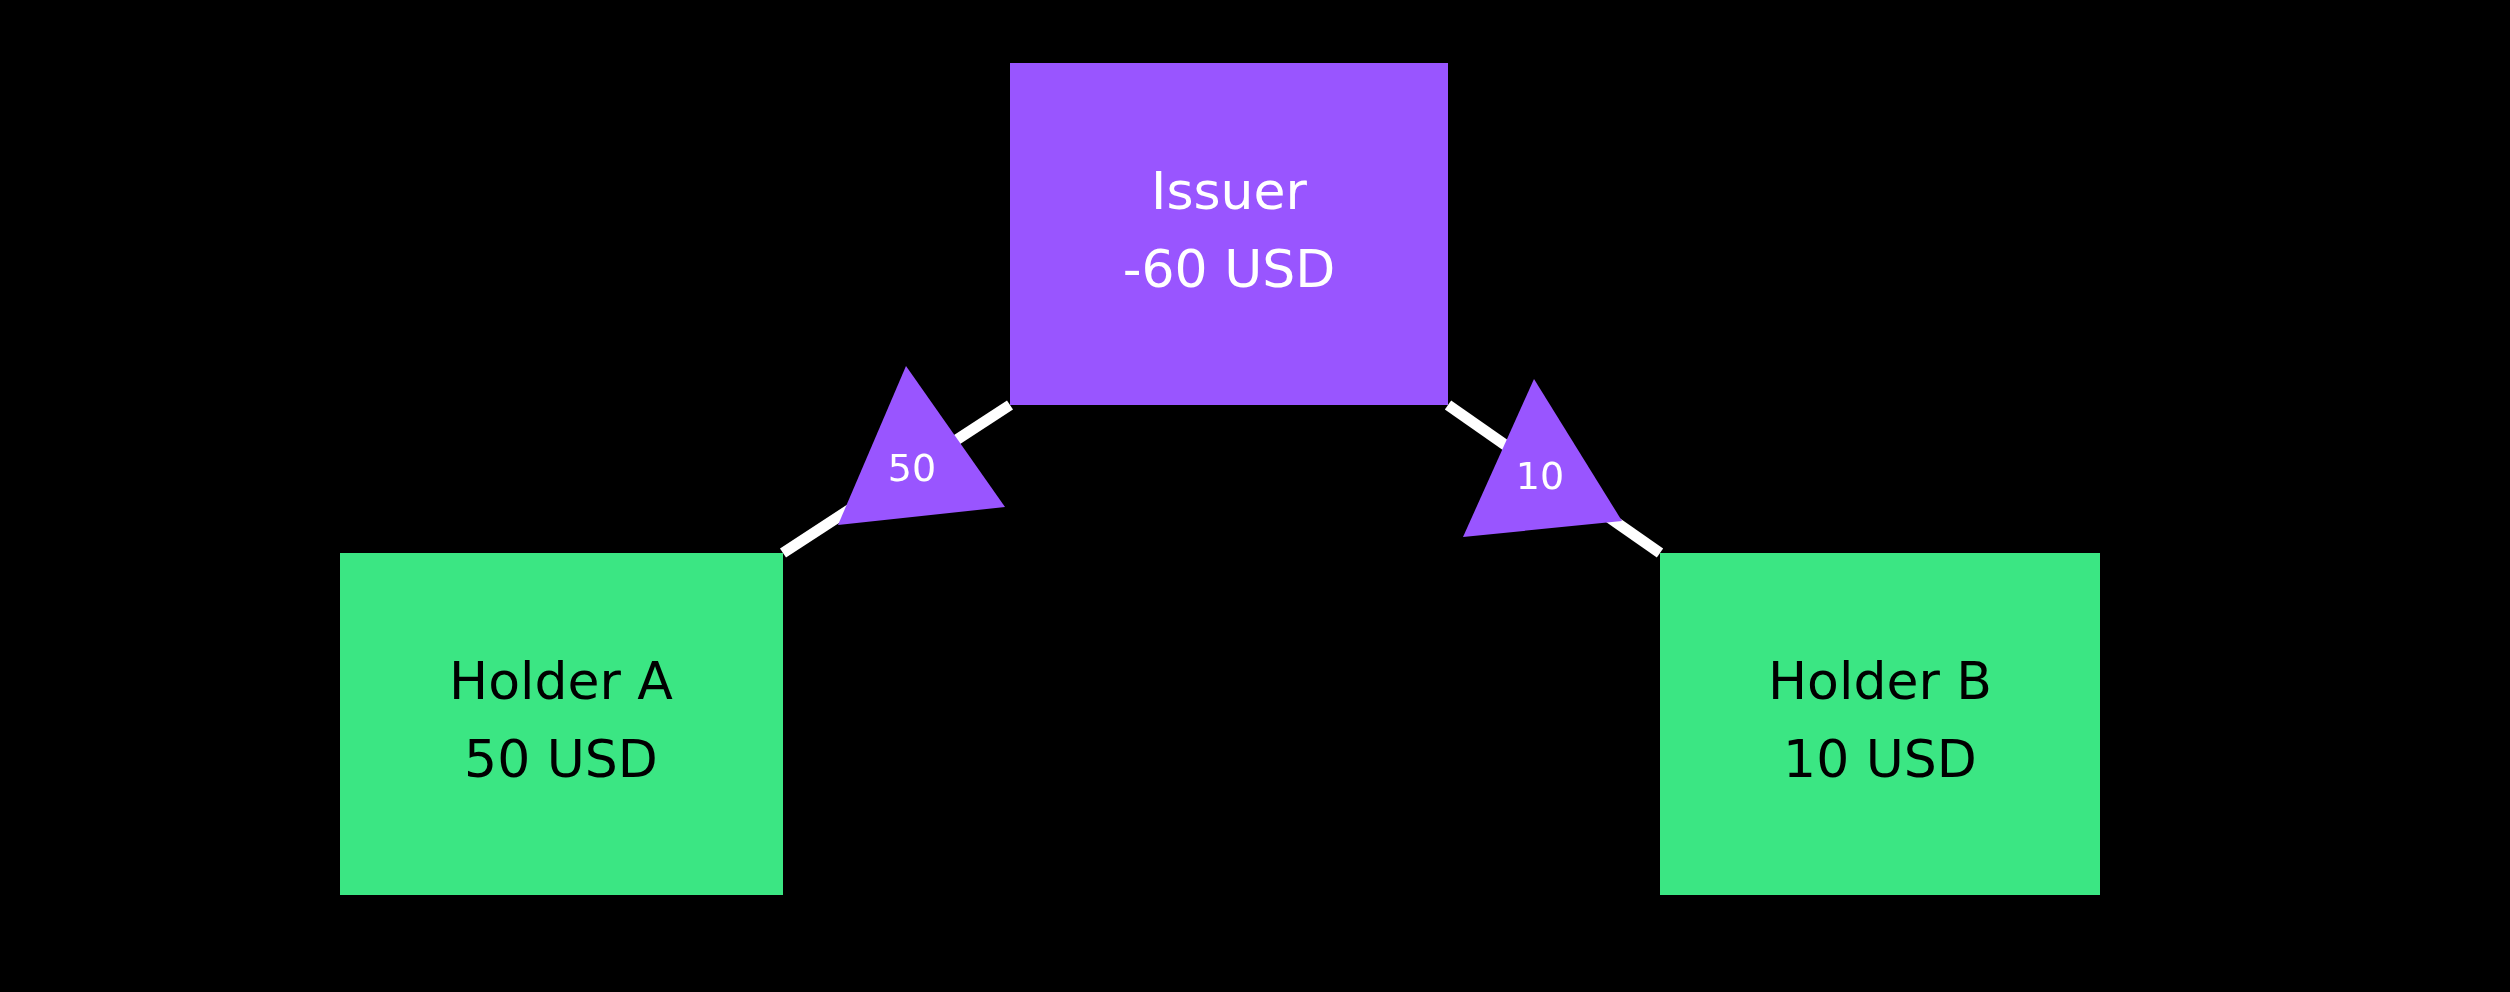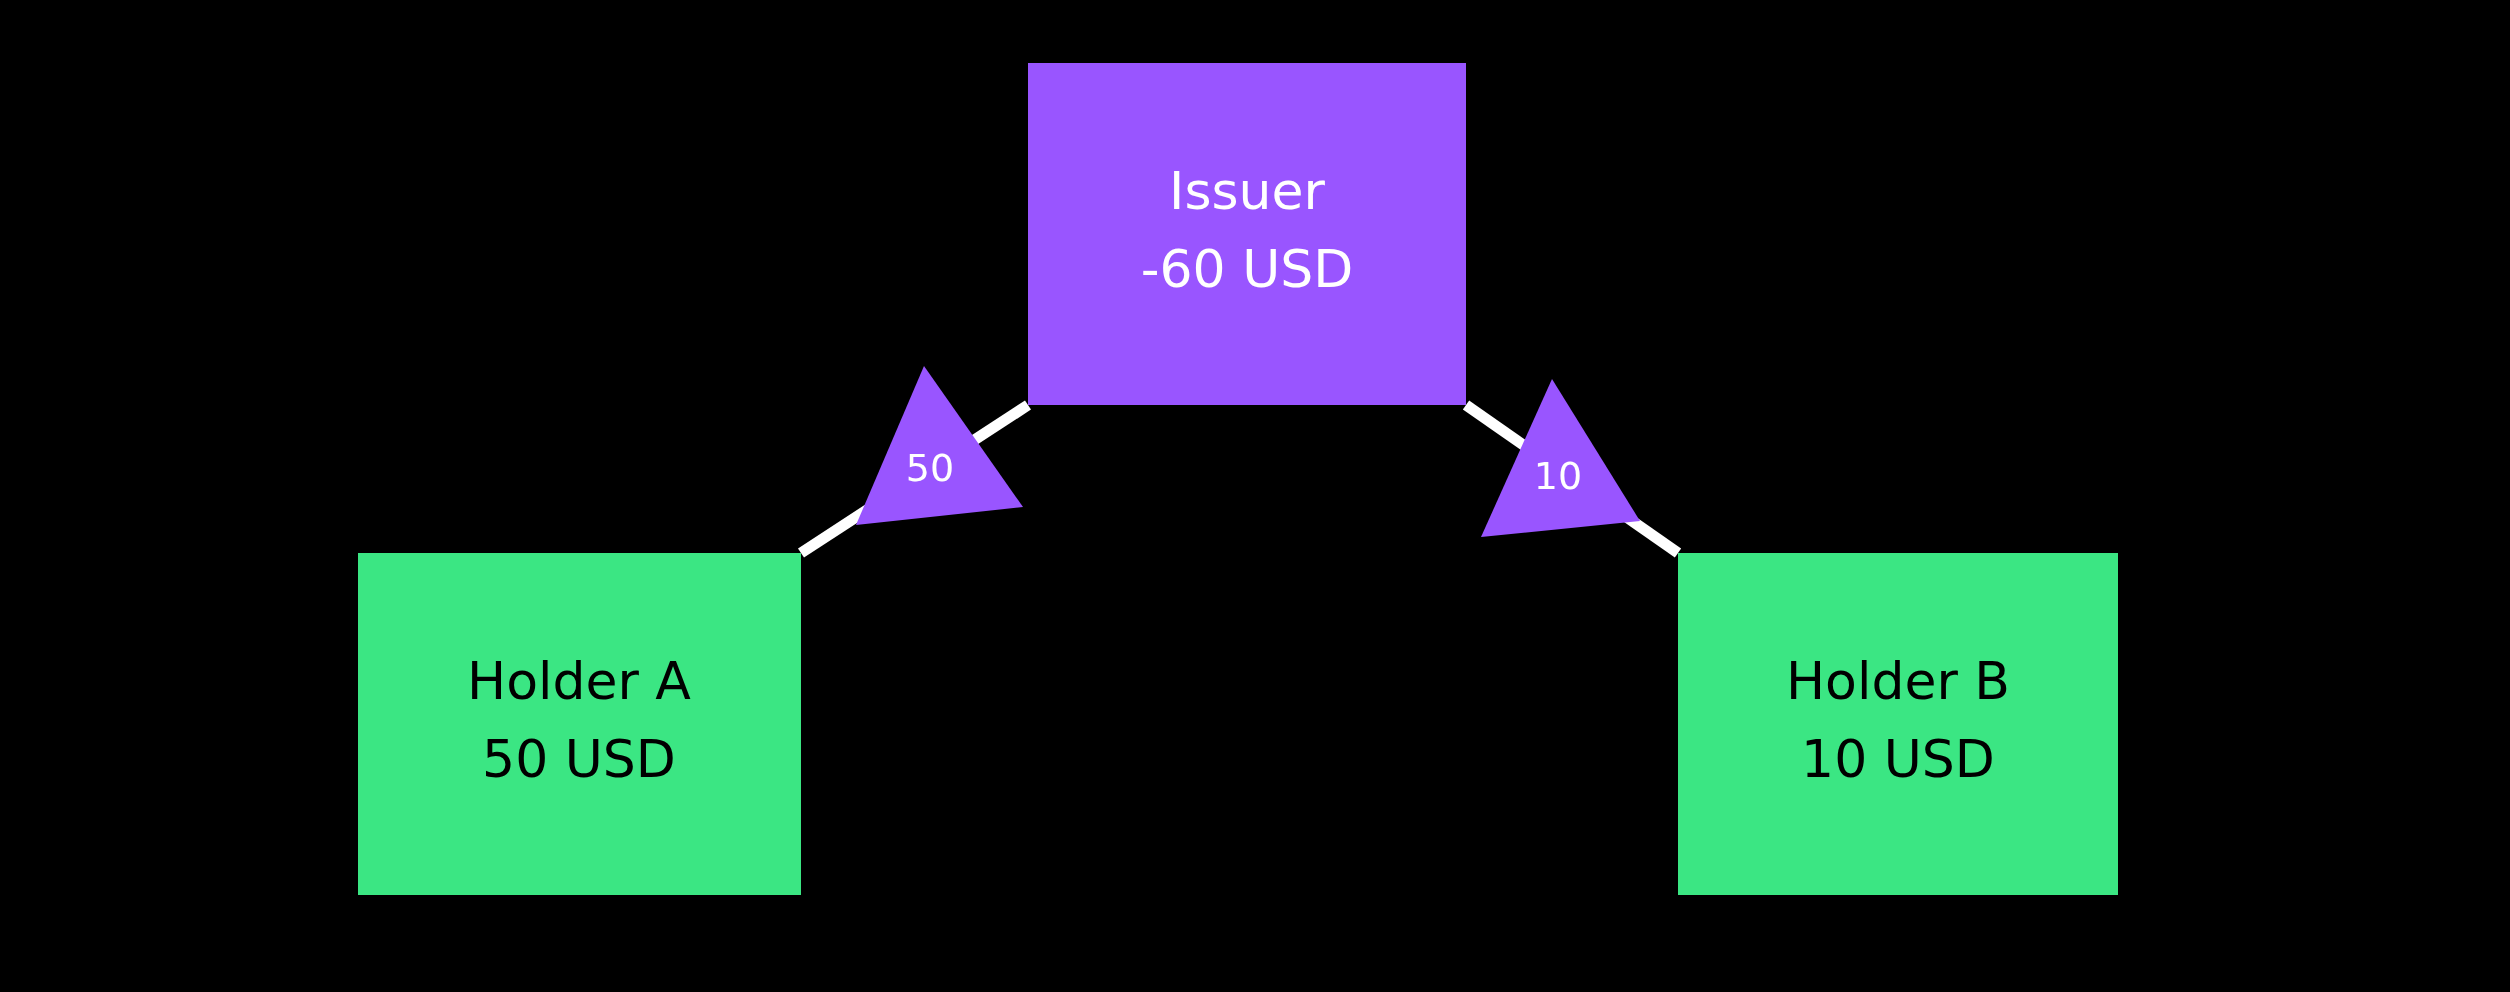--- a/index.html
+++ b/index.html
@@ -10,21 +10,20 @@
   }
   body {
     font-family: "DejaVu Sans", "Liberation Sans", sans-serif;
   }
   #diagram-root {
     position: relative;
     width: 2316px;
     height: 992px;
     background: #000000;
     overflow: hidden;
-    margin-left: 18px;
   }
   #diagram-svg {
     position: absolute;
     top: 0;
     left: 0;
     width: 2510px;
     height: 992px;
     display: block;
   }
   .node-rect {

